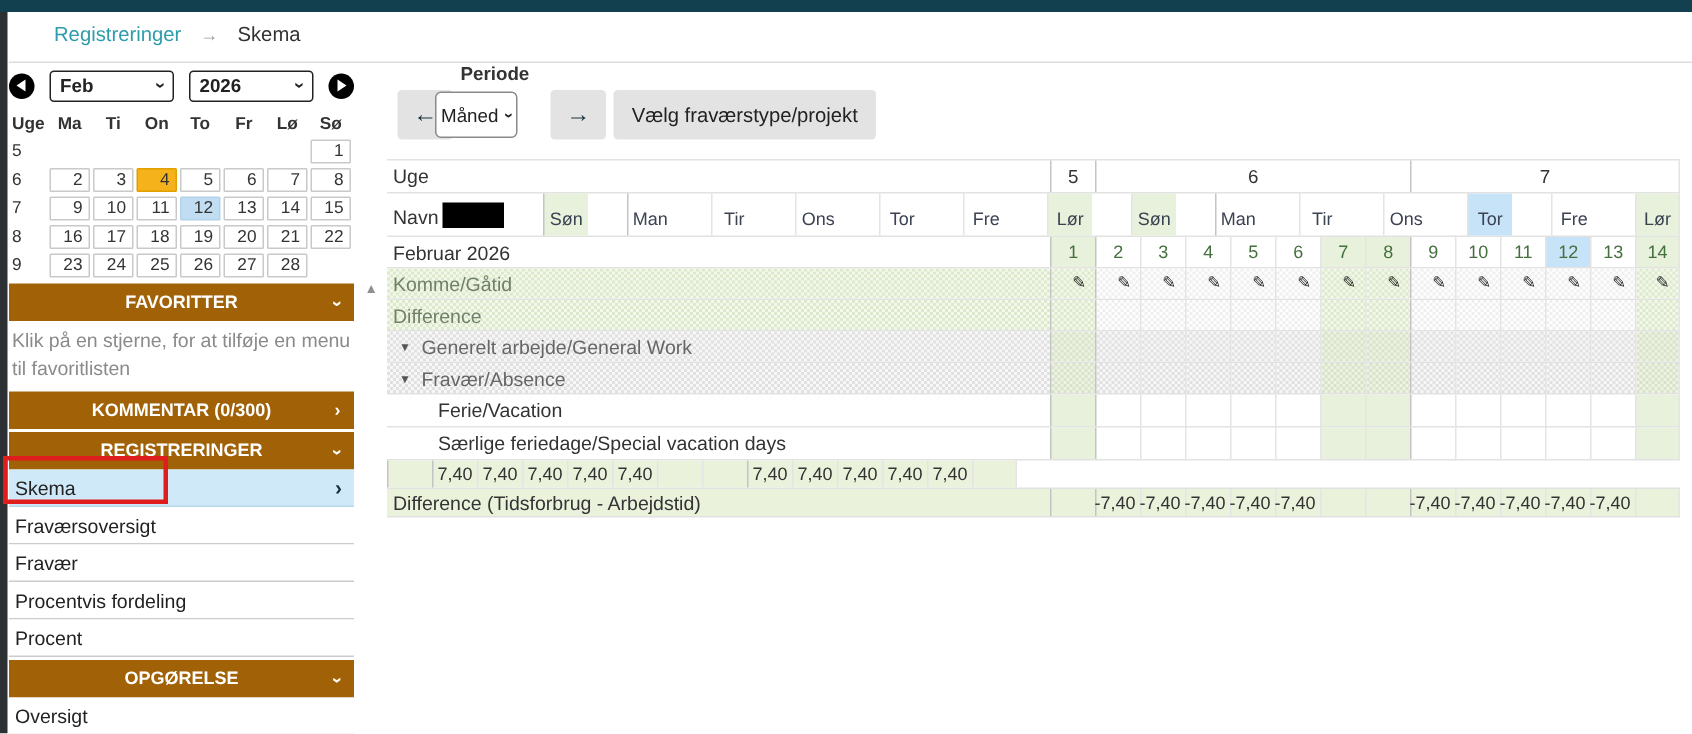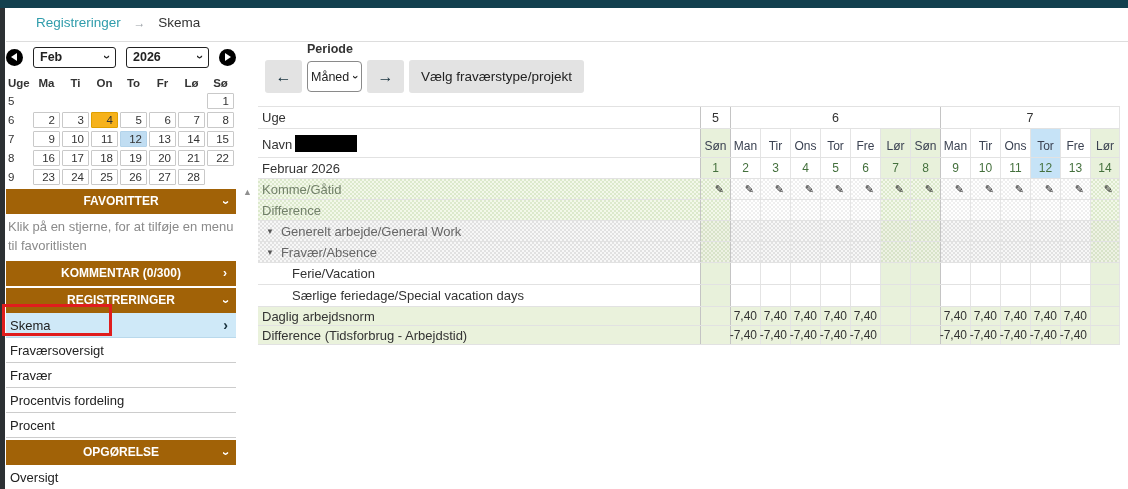--- a/index.html
+++ b/index.html
@@ -53,40 +53,40 @@
   .annotation-box { position:absolute; left:2px; top:304px; width:110px; height:32px;
     border:3px solid #e01d1d; z-index:50; pointer-events:none; }
   .scroll-up { position:absolute; left:243px; top:187px; color:#8f8f8f; font-size:9px; cursor:pointer; }
 
   
   .periode { position:absolute; left:307px; top:42px; font-size:12.5px; font-weight:bold; color:#333; }
   .btn-gray { position:absolute; background:#e3e3e3; border:none; border-radius:3px; height:33px;
     display:flex; align-items:center; justify-content:center; cursor:pointer; color:#16303c; }
   #prev-btn { left:265px; top:60px; width:37px; font-size:16px; font-weight:bold; }
   #next-btn { left:367px; top:60px; width:37px; font-size:16px; font-weight:bold; }
-  #period-select { position:absolute; left:307px; top:61px; width:55px; height:31px; background:#fff;
+  #period-select { position:absolute; left:290px; top:61px; width:55px; height:31px; background:#fff;
     border:1px solid #8a8a8a; border-radius:4px; display:flex; align-items:center; justify-content:center;
     gap:5px; font-size:12.5px; color:#222; cursor:pointer; }
   #period-select .chev-down { font-size:11px; }
   #choose-btn { left:409px; top:60px; width:175px; font-size:13.5px; color:#222; }
 
   
   .timetable { position:absolute; left:258px; top:106px; width:862px; border-top:1px solid #e2e2e2; }
   .t-row { display:flex; border-bottom:1px solid #e2e2e2; width:862px; }
   .t-label { flex:1; display:flex; align-items:center; padding-left:4px; font-size:13px; color:#333; overflow:hidden; white-space:nowrap; }
   .t-cell { width:30px; flex:0 0 30px; border-left:1px solid #e4e4e4; display:flex; align-items:center;
     justify-content:center; font-size:12px; color:#333; }
   .t-cell:last-child { border-right:1px solid #e4e4e4; }
   .wk-start { border-left-color:#c4c4c4 !important; }
   .t-group { border-left:1px solid #c4c4c4; display:flex; align-items:center; justify-content:center;
     font-size:12.5px; color:#333; }
   .t-group:last-child { border-right:1px solid #e4e4e4; }
 
   .r-uge { height:22px; }
-  .r-navn { height:29px; }
+  .r-navn { height:29px;gap:26px; }
   .r-navn .t-label { align-items:flex-end; padding-bottom:5px; }
   .r-navn .t-cell { align-items:flex-end; padding-bottom:4px; font-size:12px; color:#3b4252; }
   .redact { display:inline-block; width:62px; height:17px; background:#000; margin-left:3px; }
   .r-month { height:21px; }
   .r-month .t-cell { color:#44703d; }
   .r-std { height:21px; }
   .r-item { height:22px; }
   .r-sum { height:19px; }
 
   .we-hdr { background:#e8f1db; }
@@ -411,21 +411,20 @@
       <div class="t-cell we-solid"></div>
       <div class="t-cell we-solid"></div>
       <div class="t-cell wk-start"></div>
       <div class="t-cell"></div>
       <div class="t-cell"></div>
       <div class="t-cell"></div>
       <div class="t-cell"></div>
       <div class="t-cell we-solid"></div>
     </div>
     <div class="t-row r-sum">
-      <div class="t-label sum-bg">Daglig arbejdsnorm</div>
       <div class="t-cell sum-bg sumv wk-start"></div>
       <div class="t-cell sum-bg sumv wk-start">7,40</div>
       <div class="t-cell sum-bg sumv">7,40</div>
       <div class="t-cell sum-bg sumv">7,40</div>
       <div class="t-cell sum-bg sumv">7,40</div>
       <div class="t-cell sum-bg sumv">7,40</div>
       <div class="t-cell sum-bg sumv"></div>
       <div class="t-cell sum-bg sumv"></div>
       <div class="t-cell sum-bg sumv wk-start">7,40</div>
       <div class="t-cell sum-bg sumv">7,40</div>

